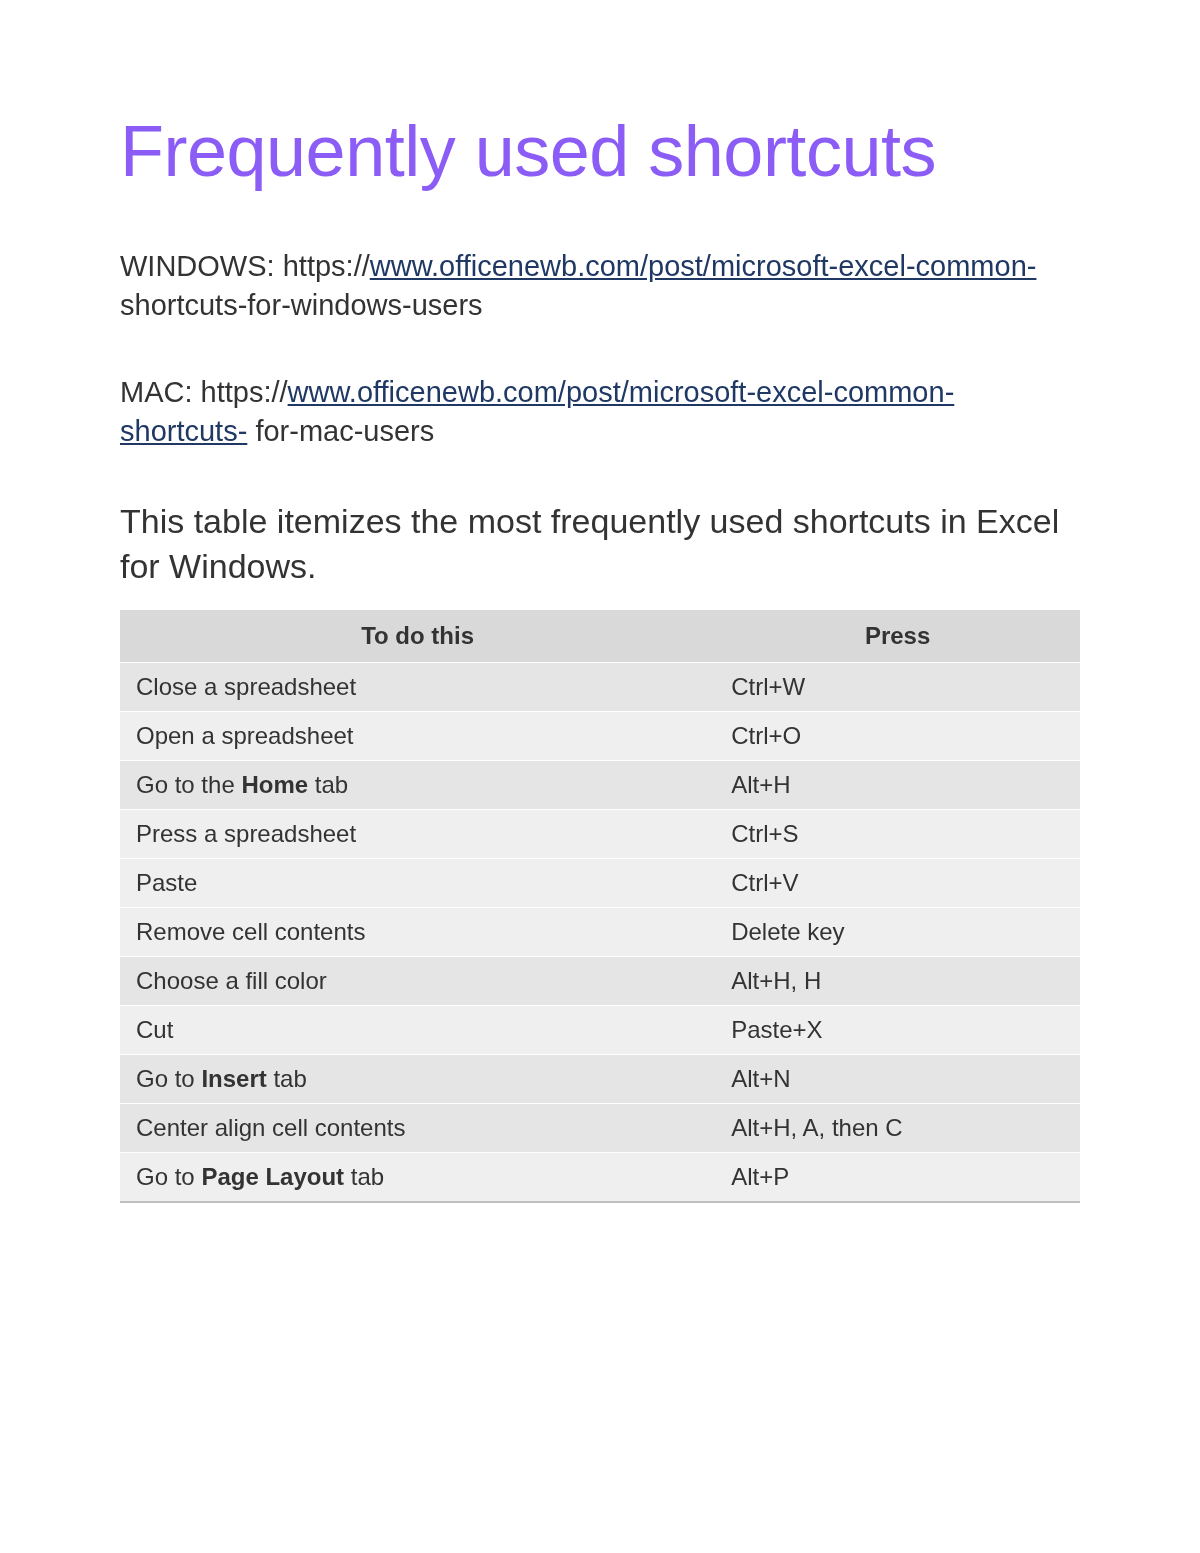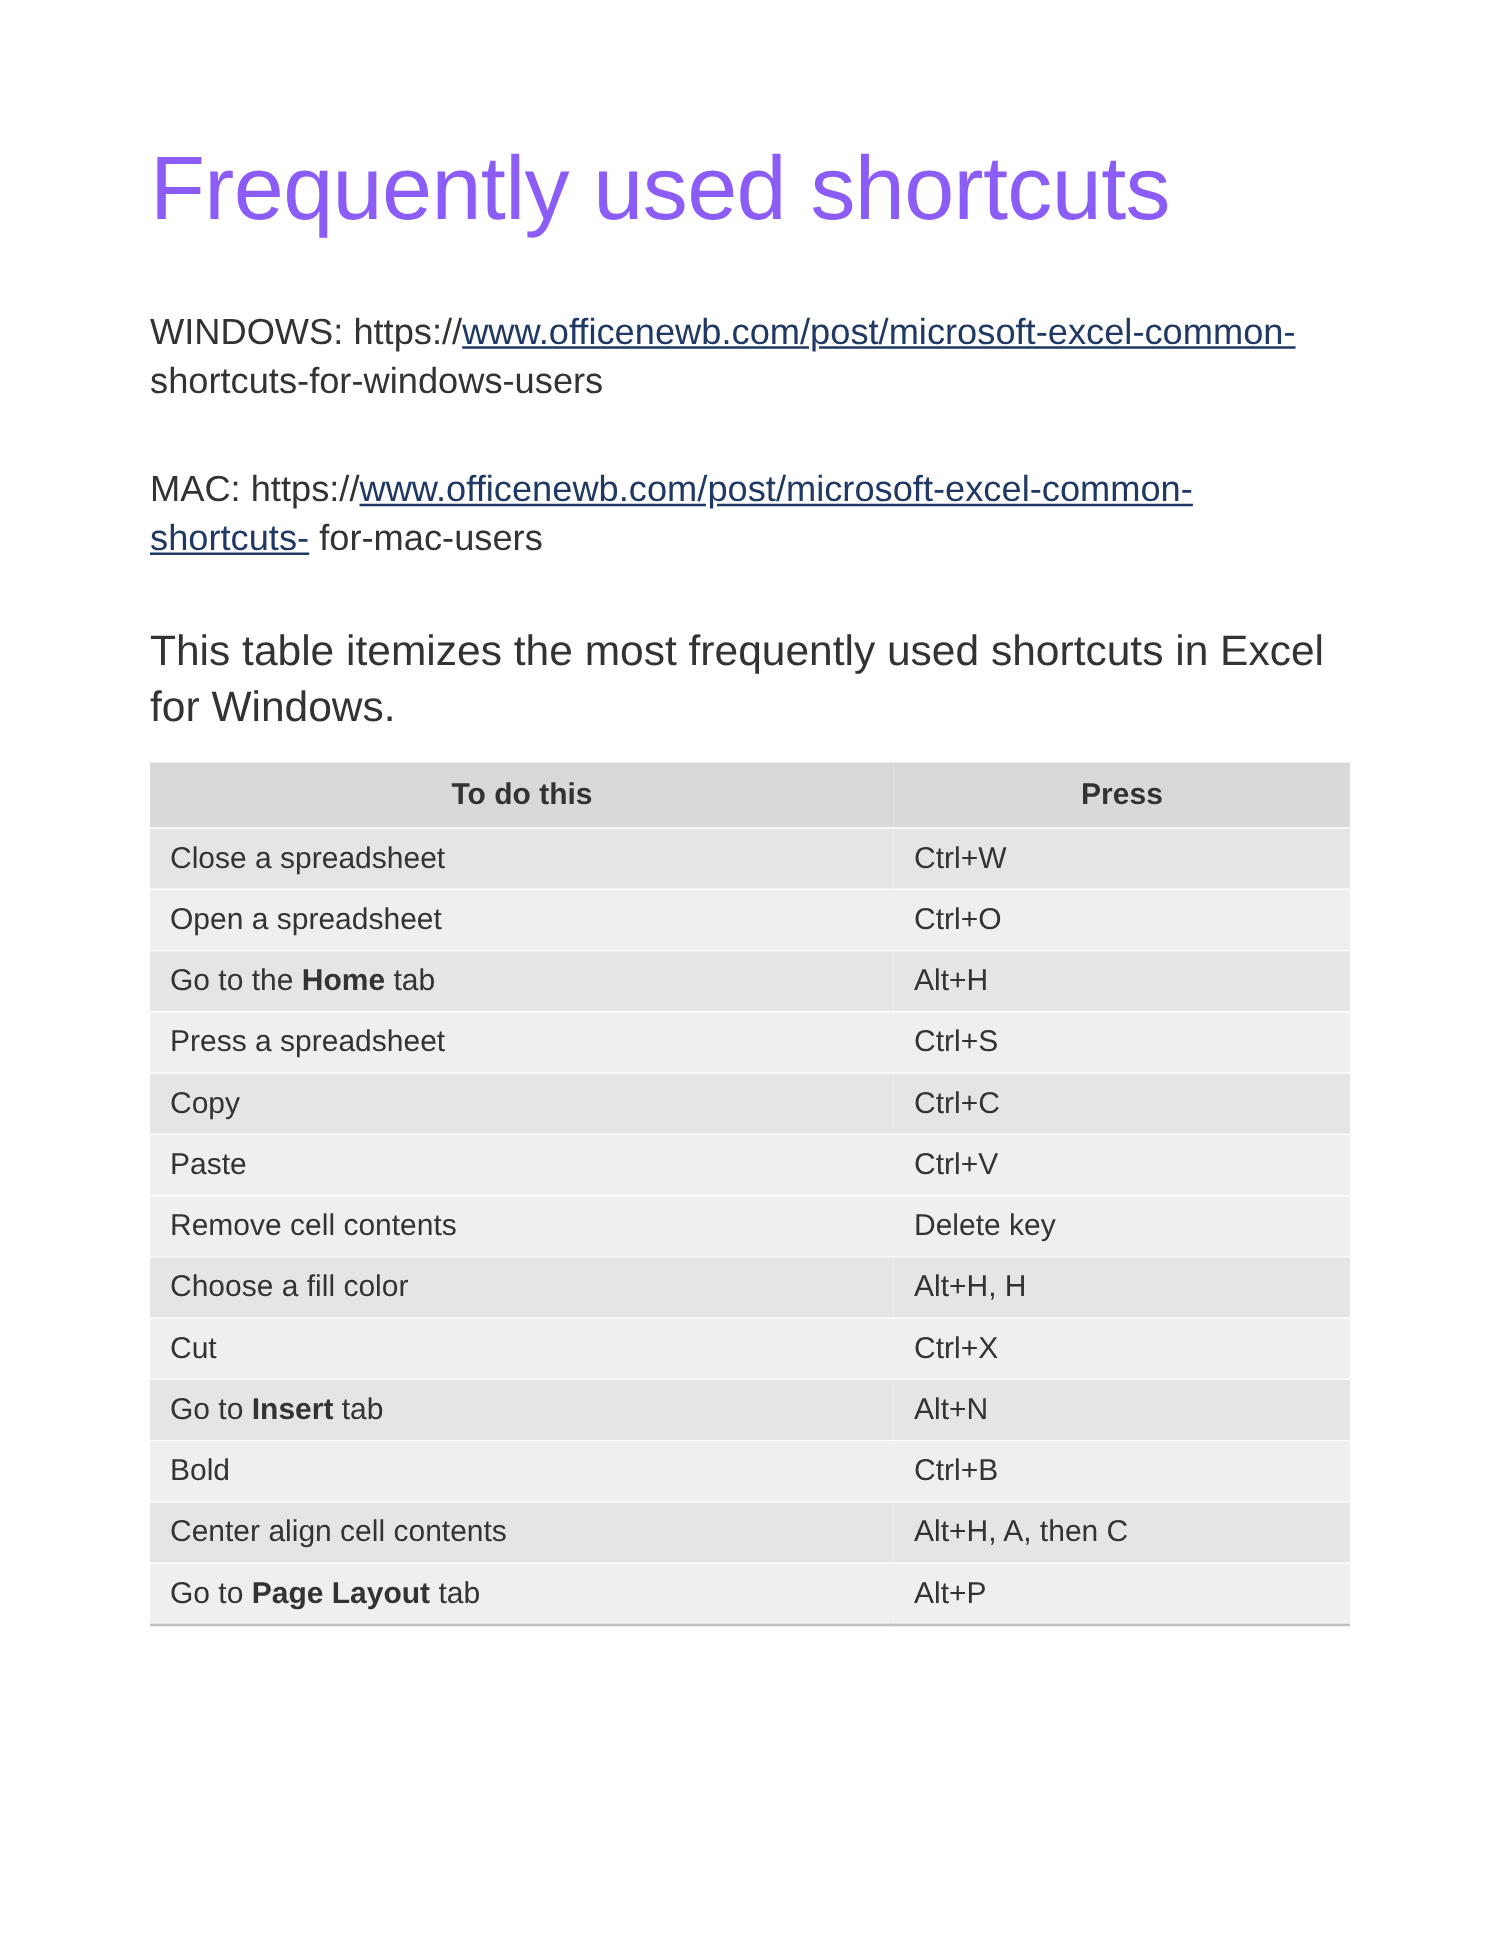--- a/index.html
+++ b/index.html
@@ -101,47 +101,39 @@
         <td>Ctrl+O</td>
       </tr>
       <tr class="odd">
         <td><span>Go to the </span><b>Home</b><span> tab</span></td>
         <td>Alt+H</td>
       </tr>
       <tr class="even">
         <td><span>Press a spreadsheet</span></td>
         <td>Ctrl+S</td>
       </tr>
-      <tr class="odd">
-        <td><span>Copy</span></td>
-        <td>Ctrl+C</td>
-      </tr>
       <tr class="even">
         <td><span>Paste</span></td>
         <td>Ctrl+V</td>
       </tr>
       <tr class="even">
         <td><span>Remove cell contents</span></td>
         <td>Delete key</td>
       </tr>
       <tr class="odd">
         <td><span>Choose a fill color</span></td>
         <td>Alt+H, H</td>
       </tr>
       <tr class="even">
         <td><span>Cut</span></td>
-        <td>Ctrl+X</td>
+        <td>Paste+X</td>
       </tr>
       <tr class="odd">
         <td><span>Go to </span><b>Insert</b><span> tab</span></td>
         <td>Alt+N</td>
-      </tr>
-      <tr class="even">
-        <td><span>Bold</span></td>
-        <td>Ctrl+B</td>
       </tr>
       <tr class="odd">
         <td><span>Center align cell contents</span></td>
         <td>Alt+H, A, then C</td>
       </tr>
       <tr class="even">
         <td><span>Go to </span><b>Page Layout</b><span> tab</span></td>
         <td>Alt+P</td>
       </tr>
     </tbody>

